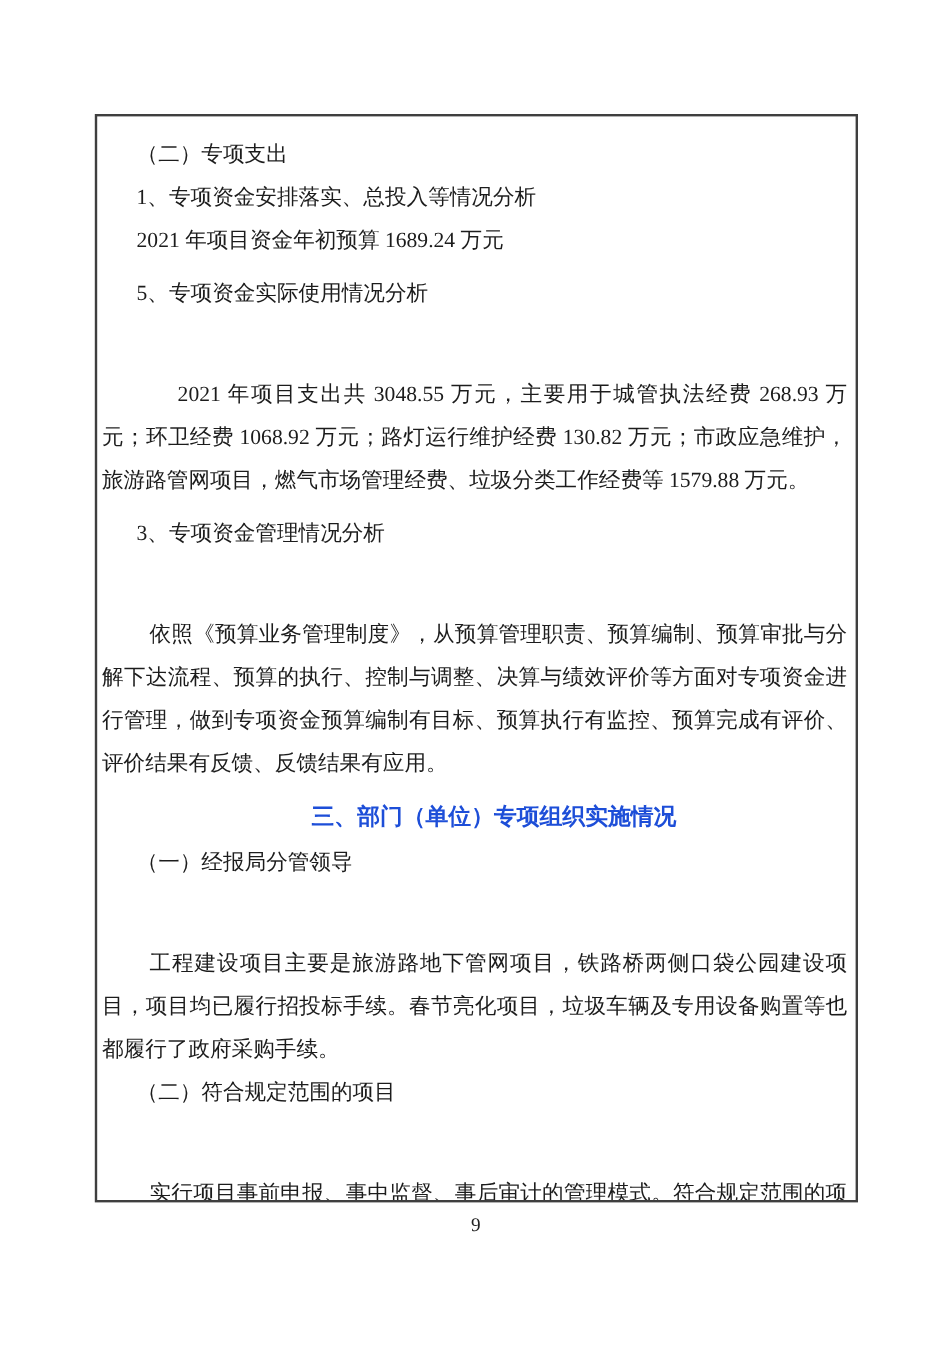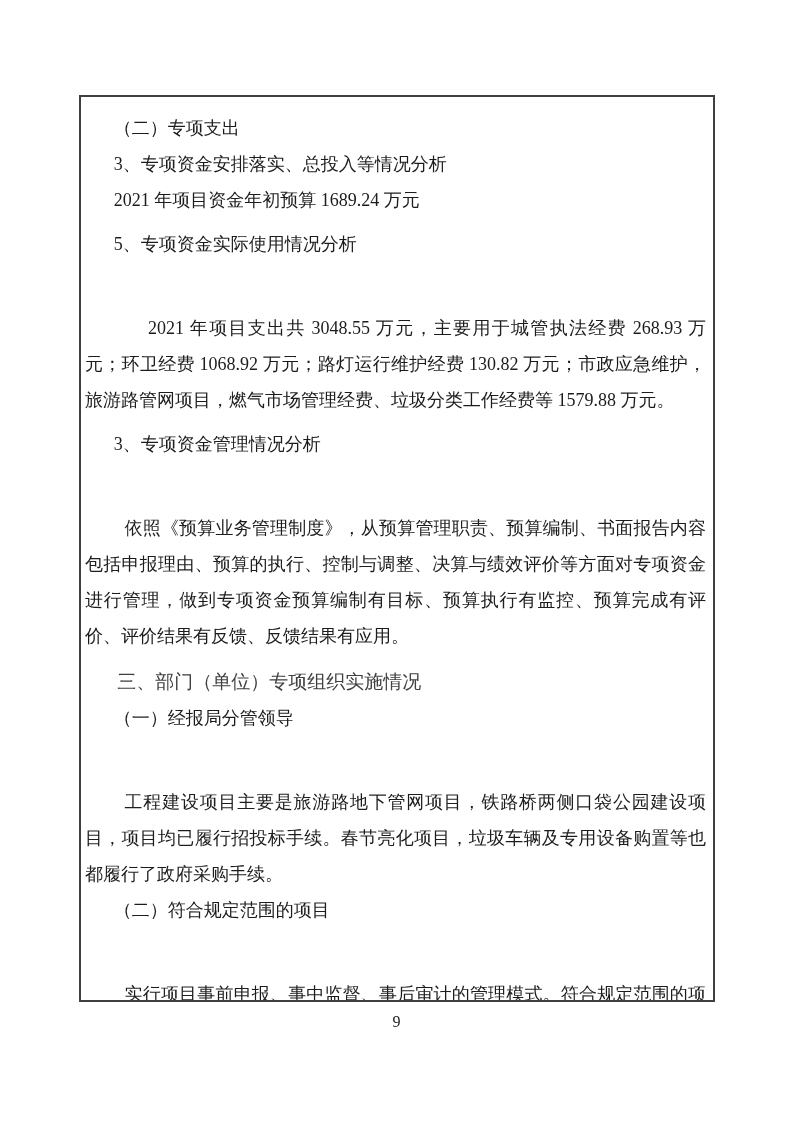--- a/index.html
+++ b/index.html
@@ -40,25 +40,25 @@
   }
   .frame p.body {
     text-indent: 2.2em;
     margin-top: 48px;
   }
   .frame p.body.num-start {
     text-indent: 3.5em;
   }
   .frame p.heading {
     font-family: "Liberation Sans", "DejaVu Sans", sans-serif;
-    font-weight: 400;
+    font-weight: 700;
     font-size: 19px;
     text-indent: 1.7em;
-    text-align: left;
-    color: #404040;
+    text-align: center;
+    color: #1d4ed8;
   }
   .gap-sm { margin-top: 8px !important; }
   .gap-md { margin-top: 10px !important; }
   .page-number {
     position: absolute;
     left: 0;
     top: 1010px;
     width: 100%;
     text-align: center;
     font-size: 16px;
@@ -66,26 +66,26 @@
     color: #222222;
     font-family: "Liberation Serif", "DejaVu Serif", serif;
   }
 </style>
 </head>
 <body>
 
 <div class="page">
   <div class="frame">
     <p class="sub">（二）专项支出</p>
-    <p class="sub">3、专项资金安排落实、总投入等情况分析</p>
+    <p class="sub">1、专项资金安排落实、总投入等情况分析</p>
     <p class="sub">2021 年项目资金年初预算 1689.24 万元</p>
     <p class="sub gap-sm">5、专项资金实际使用情况分析</p>
     <p class="body num-start">2021 年项目支出共 3048.55 万元，主要用于城管执法经费 268.93 万元；环卫经费 1068.92 万元；路灯运行维护经费 130.82 万元；市政应急维护，旅游路管网项目，燃气市场管理经费、垃圾分类工作经费等 1579.88 万元。</p>
     <p class="sub gap-sm">3、专项资金管理情况分析</p>
-    <p class="body">依照《预算业务管理制度》，从预算管理职责、预算编制、书面报告内容包括申报理由、预算的执行、控制与调整、决算与绩效评价等方面对专项资金进行管理，做到专项资金预算编制有目标、预算执行有监控、预算完成有评价、评价结果有反馈、反馈结果有应用。</p>
+    <p class="body">依照《预算业务管理制度》，从预算管理职责、预算编制、预算审批与分解下达流程、预算的执行、控制与调整、决算与绩效评价等方面对专项资金进行管理，做到专项资金预算编制有目标、预算执行有监控、预算完成有评价、评价结果有反馈、反馈结果有应用。</p>
     <p class="heading gap-md">三、部门（单位）专项组织实施情况</p>
     <p class="sub">（一）经报局分管领导</p>
     <p class="body">工程建设项目主要是旅游路地下管网项目，铁路桥两侧口袋公园建设项目，项目均已履行招投标手续。春节亮化项目，垃圾车辆及专用设备购置等也都履行了政府采购手续。</p>
     <p class="sub">（二）符合规定范围的项目</p>
     <p class="body">实行项目事前申报、事中监督、事后审计的管理模式。符合规定范围的项目，事前必须由实施单位向区分管领导报告后方可实施；在实施过程中，根据相关规定，由项目部门负责人进行跟进监管；项目完成后，由实施部门向局机关提交经费使用申请书面报告和项目决算，书面报告内容包括申报理由、依据、项目实施效果等，经报局分管领导、做到专项资金预算编制有目标，报局长审批。</p>
   </div>
   <div class="page-number">9</div>
 </div>
 
 </body></html>

